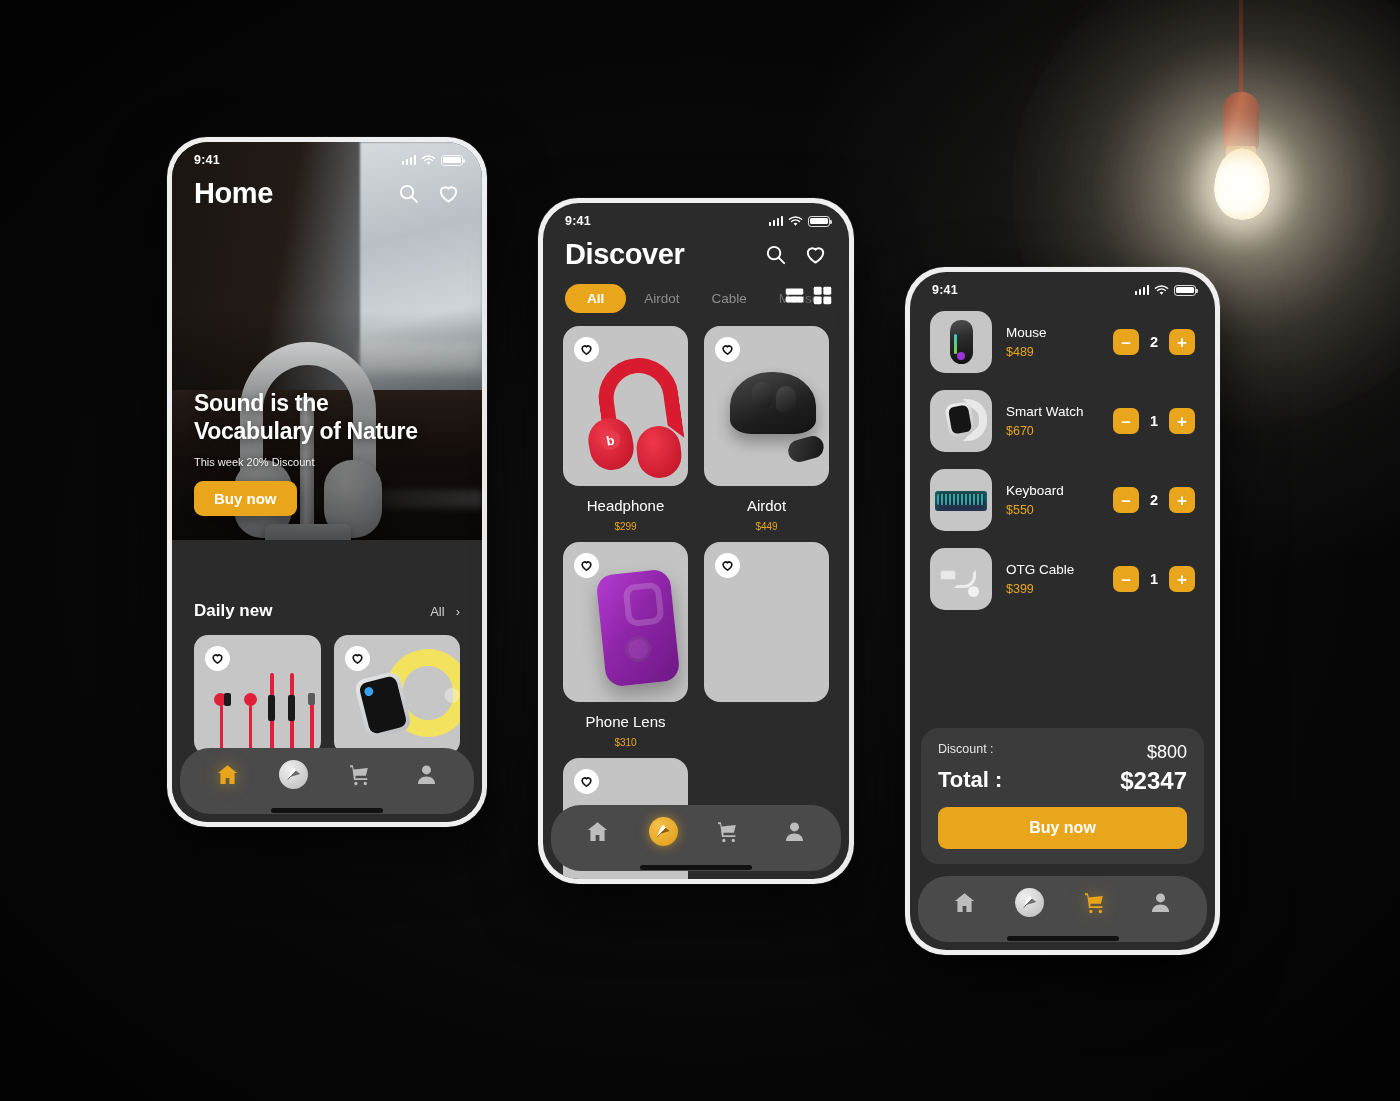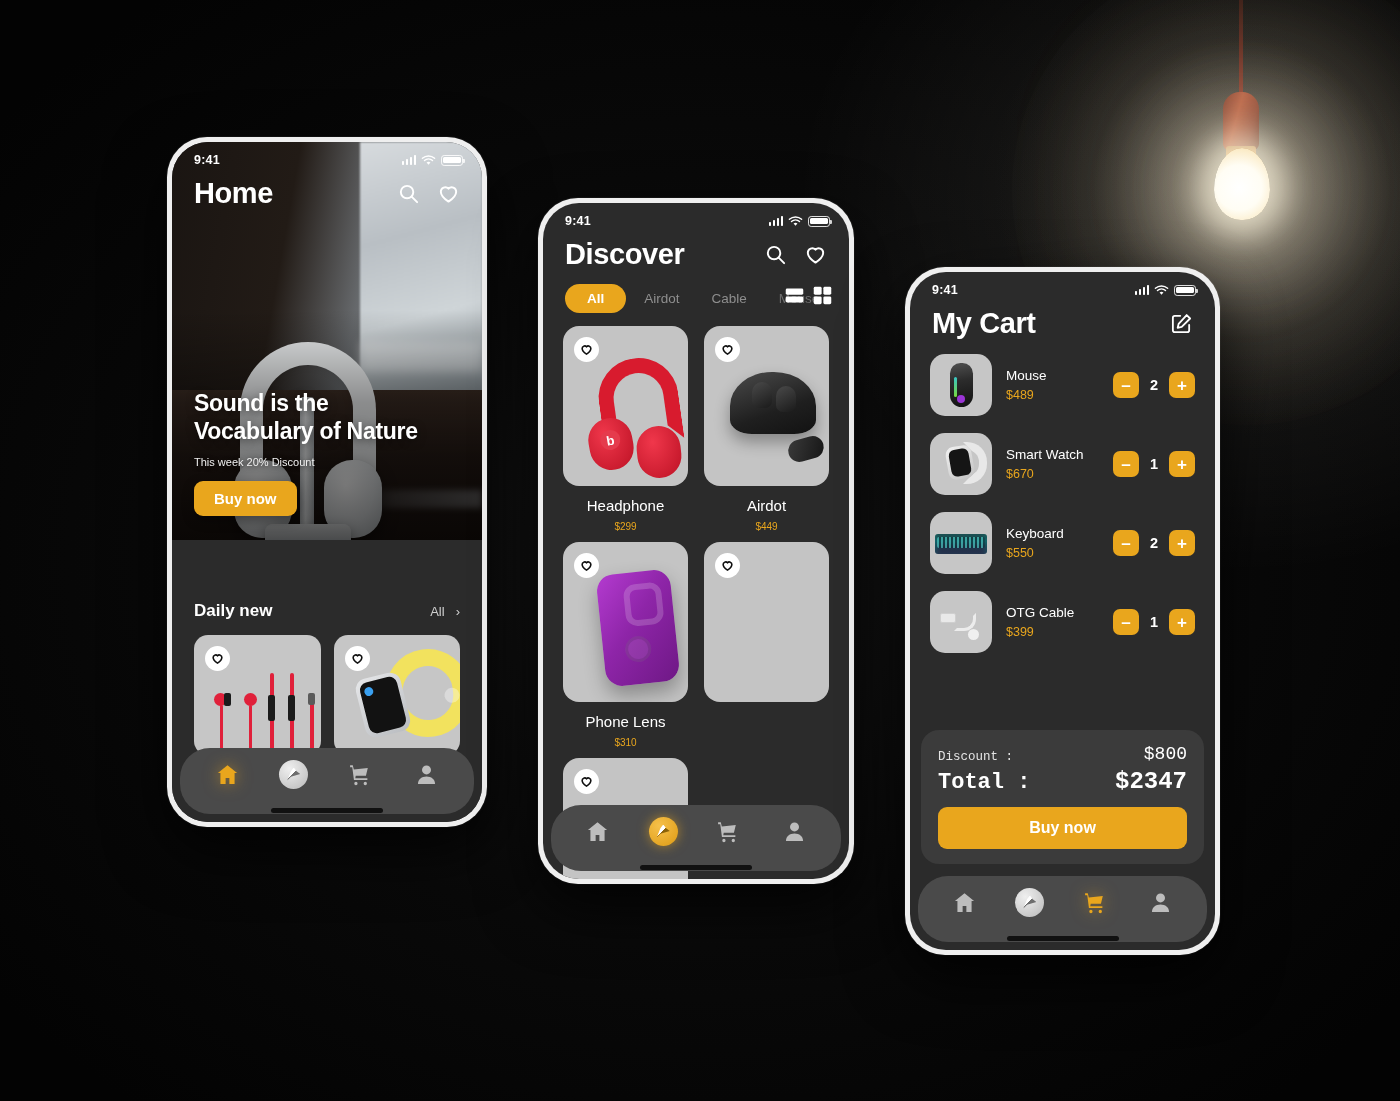--- a/index.html
+++ b/index.html
@@ -524,21 +524,21 @@
   }
 
   
   .summary {
     position: absolute; left: 11px; right: 11px; bottom: 86px;
     background: #3b3b3b;
     border-radius: 18px;
     padding: 14px 17px 15px 17px;
     z-index: 8;
   }
-  .srow { display: flex; align-items: flex-end; justify-content: space-between; font-family: Liberation Mono, monospace; }
+  .srow { display: flex; align-items: flex-start; justify-content: space-between; }
   .sdisc-l { color: #e4e4e4; font-size: 12.5px; }
   .sdisc-r { color: #ffffff; font-size: 18px; }
   .stot-l { color: #fff; font-size: 22px; font-weight: bold; }
   .stot-r { color: #fff; font-size: 24px; font-weight: bold; }
   .srow.total { margin-top: 4px; }
   .btn-buy-cart {
     display: block; width: 100%; margin-top: 12px;
     background: #e9a61d; color: #fff;
     font-size: 16px; font-weight: bold;
     padding: 12px 0; border: 0; border-radius: 9px;
@@ -869,29 +869,20 @@
             <path d="M8 10.6 5.9 8.3a3 3 0 0 1 4.2 0L8 10.6Z" fill="#fff"></path>
             <path d="M3.6 6.1a6.6 6.6 0 0 1 8.8 0" stroke="#fff" stroke-width="1.5" fill="none" stroke-linecap="round"></path>
             <path d="M1.3 3.6a10 10 0 0 1 13.4 0" stroke="#fff" stroke-width="1.5" fill="none" stroke-linecap="round"></path>
           </svg>
           <span class="batt">
               <i></i>
             </span>
         </span>
       </div>
 
-      <div class="hdr">
-        <h1>My Cart</h1>
-        <span class="icn">
-          <svg viewBox="0 0 24 24" fill="none" stroke="#fff" stroke-width="1.9" stroke-linecap="round" stroke-linejoin="round">
-            <path d="M20 13.4V19a2 2 0 0 1-2 2H5a2 2 0 0 1-2-2V6a2 2 0 0 1 2-2h5.7"></path>
-            <path d="M17.4 3.2 21 6.8 12.2 15.6 8 16.6l1-4.2 8.4-9.2Z"></path>
-          </svg>
-        </span>
-      </div>
 
       <div class="cart-list">
 
         <div class="cart-row">
           <div class="cart-thumb">
             <div class="m-mouse"></div>
           </div>
           <div class="cart-info">
             <div class="cart-title">Mouse</div>
             <div class="cart-price">$489</div>

